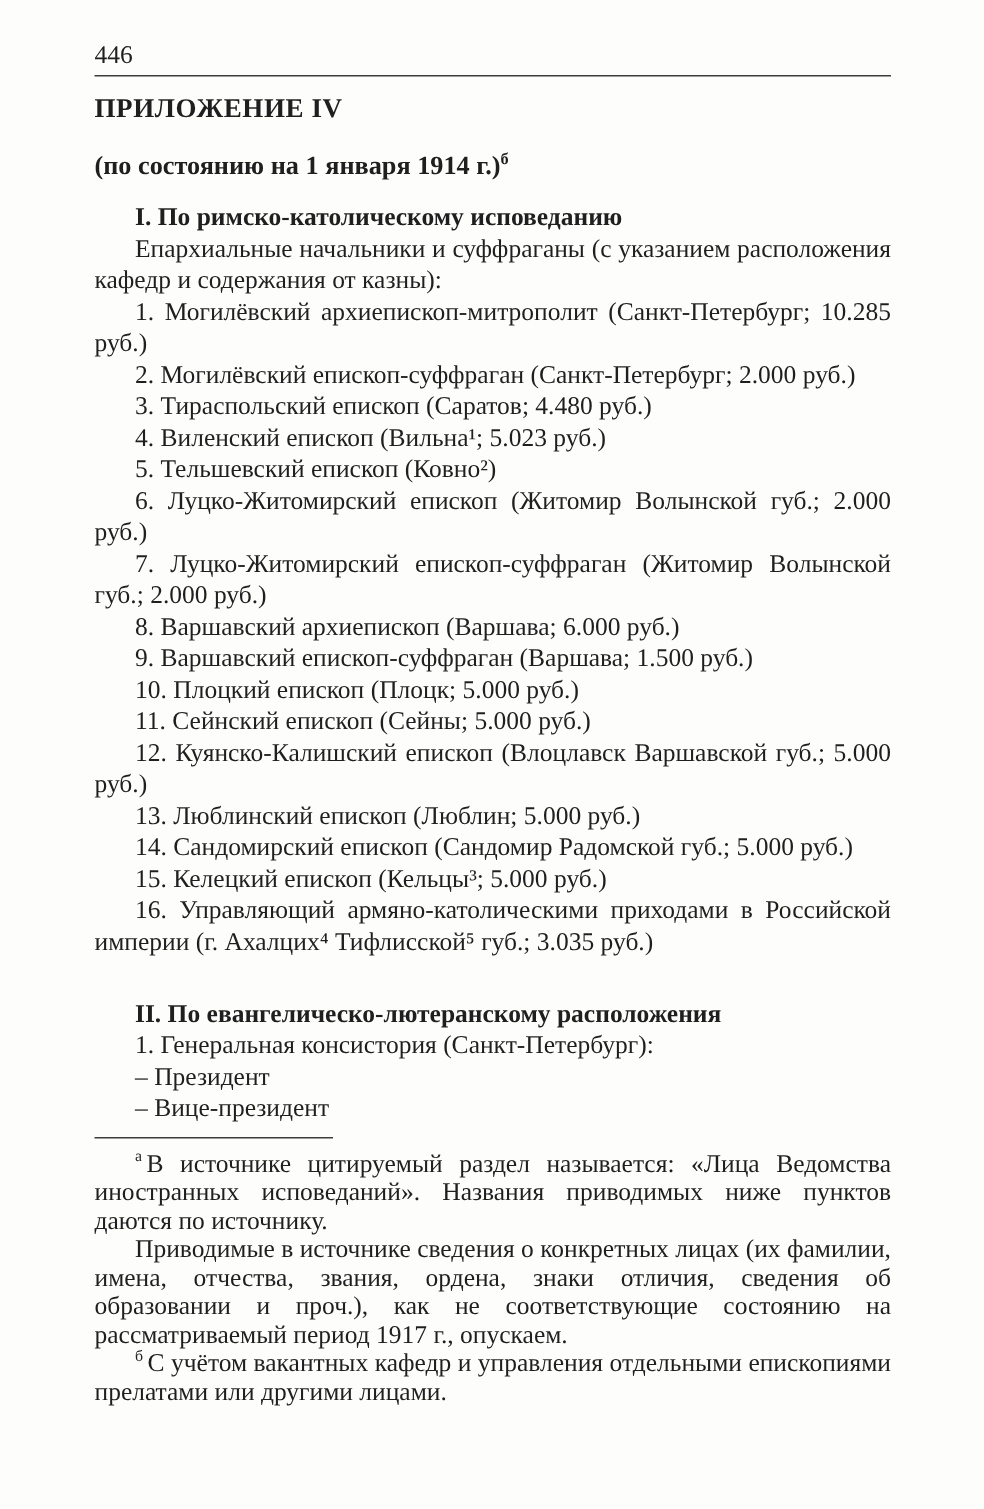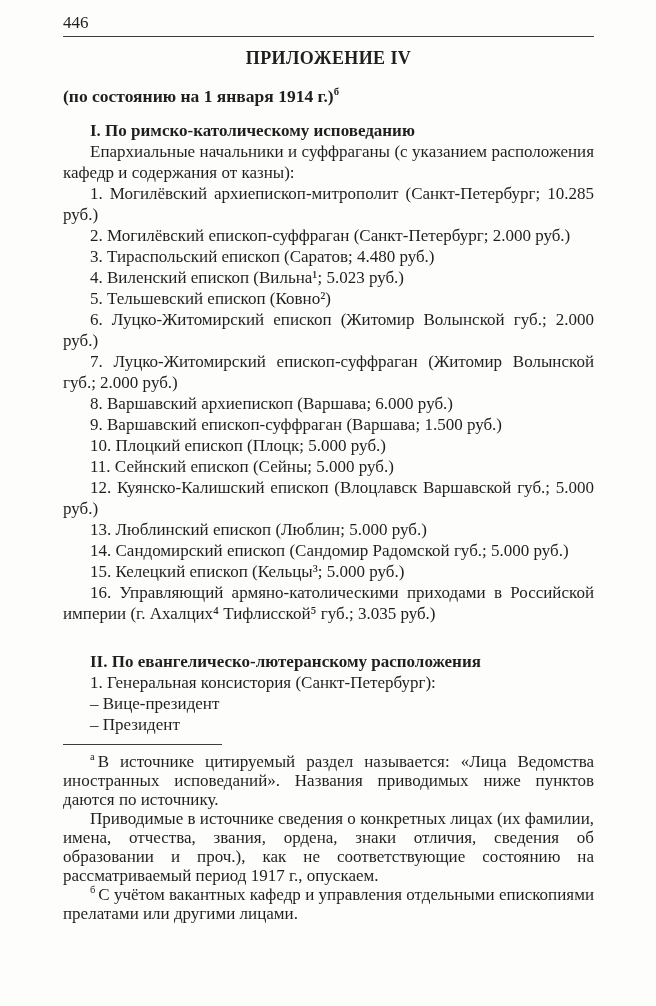--- a/index.html
+++ b/index.html
@@ -6,35 +6,35 @@
   body {
     width: 656px; height: 1006px;
     background: #fdfdfc;
     font-family: "Liberation Serif", "DejaVu Serif", serif;
     color: #1f1f1f;
     -webkit-font-smoothing: antialiased;
   }
   .page {
     box-sizing: border-box;
     width: 656px; height: 1006px;
-    padding: 12px 62px 0 63px;
+    padding: 26px 62px 0 63px;
     overflow: hidden;
   }
   p { margin: 0; }
   sup { font-size: 0.62em; line-height: 0; vertical-align: super; }
 
   
   .running-head { font-size: 17px; line-height: 21px; }
   .head-rule {
     border: none; border-top: 1.6px solid #3c3c3c;
     margin: 3px 0 0 0;
   }
   .appendix-label {
     margin-top: 11px;
-    text-align: center;
+    text-align: left;
     font-weight: bold;
     font-size: 18px;
     line-height: 20px;
     letter-spacing: 0.4px;
   }
 
   
   .doc-title {
     margin-top: 17px;
     font-weight: bold;
@@ -111,22 +111,22 @@
         <p class="item">14. Сандомирский епископ (Сандомир Радомской губ.; 5.000 руб.)</p>
         <p class="item">15. Келецкий епископ (Кельцы³; 5.000 руб.)</p>
         <p class="item">16. Управляющий армяно-католическими приходами в Российской империи (г. Ахалцих⁴ Тифлисской⁵ губ.; 3.035 руб.)</p>
       </div>
   </section>
 
   <section class="section-lutheran">
     <p class="section-heading">II. По евангелическо-лютеранскому расположения</p>
     <div>
         <p class="item">1. Генеральная консистория (Санкт-Петербург):</p>
+        <p class="item">– Президент</p>
         <p class="item">– Вице-президент</p>
-        <p class="item">– Президент</p>
       </div>
   </section>
 
   <footer class="footnotes">
     <hr class="fn-rule">
     <p><sup>а</sup><span>В источнике цитируемый раздел называется: «Лица Ведомства иностранных исповеданий». Названия приводимых ниже пунктов даются по источнику.</span></p>
     <p>Приводимые в источнике сведения о конкретных лицах (их фамилии, имена, отчества, звания, ордена, знаки отличия, сведения об образовании и проч.), как не соответствующие состоянию на рассматриваемый период 1917 г., опускаем.</p>
     <p><sup>б</sup><span>С учётом вакантных кафедр и управления отдельными епископиями прелатами или другими лицами.</span></p>
   </footer>
 

